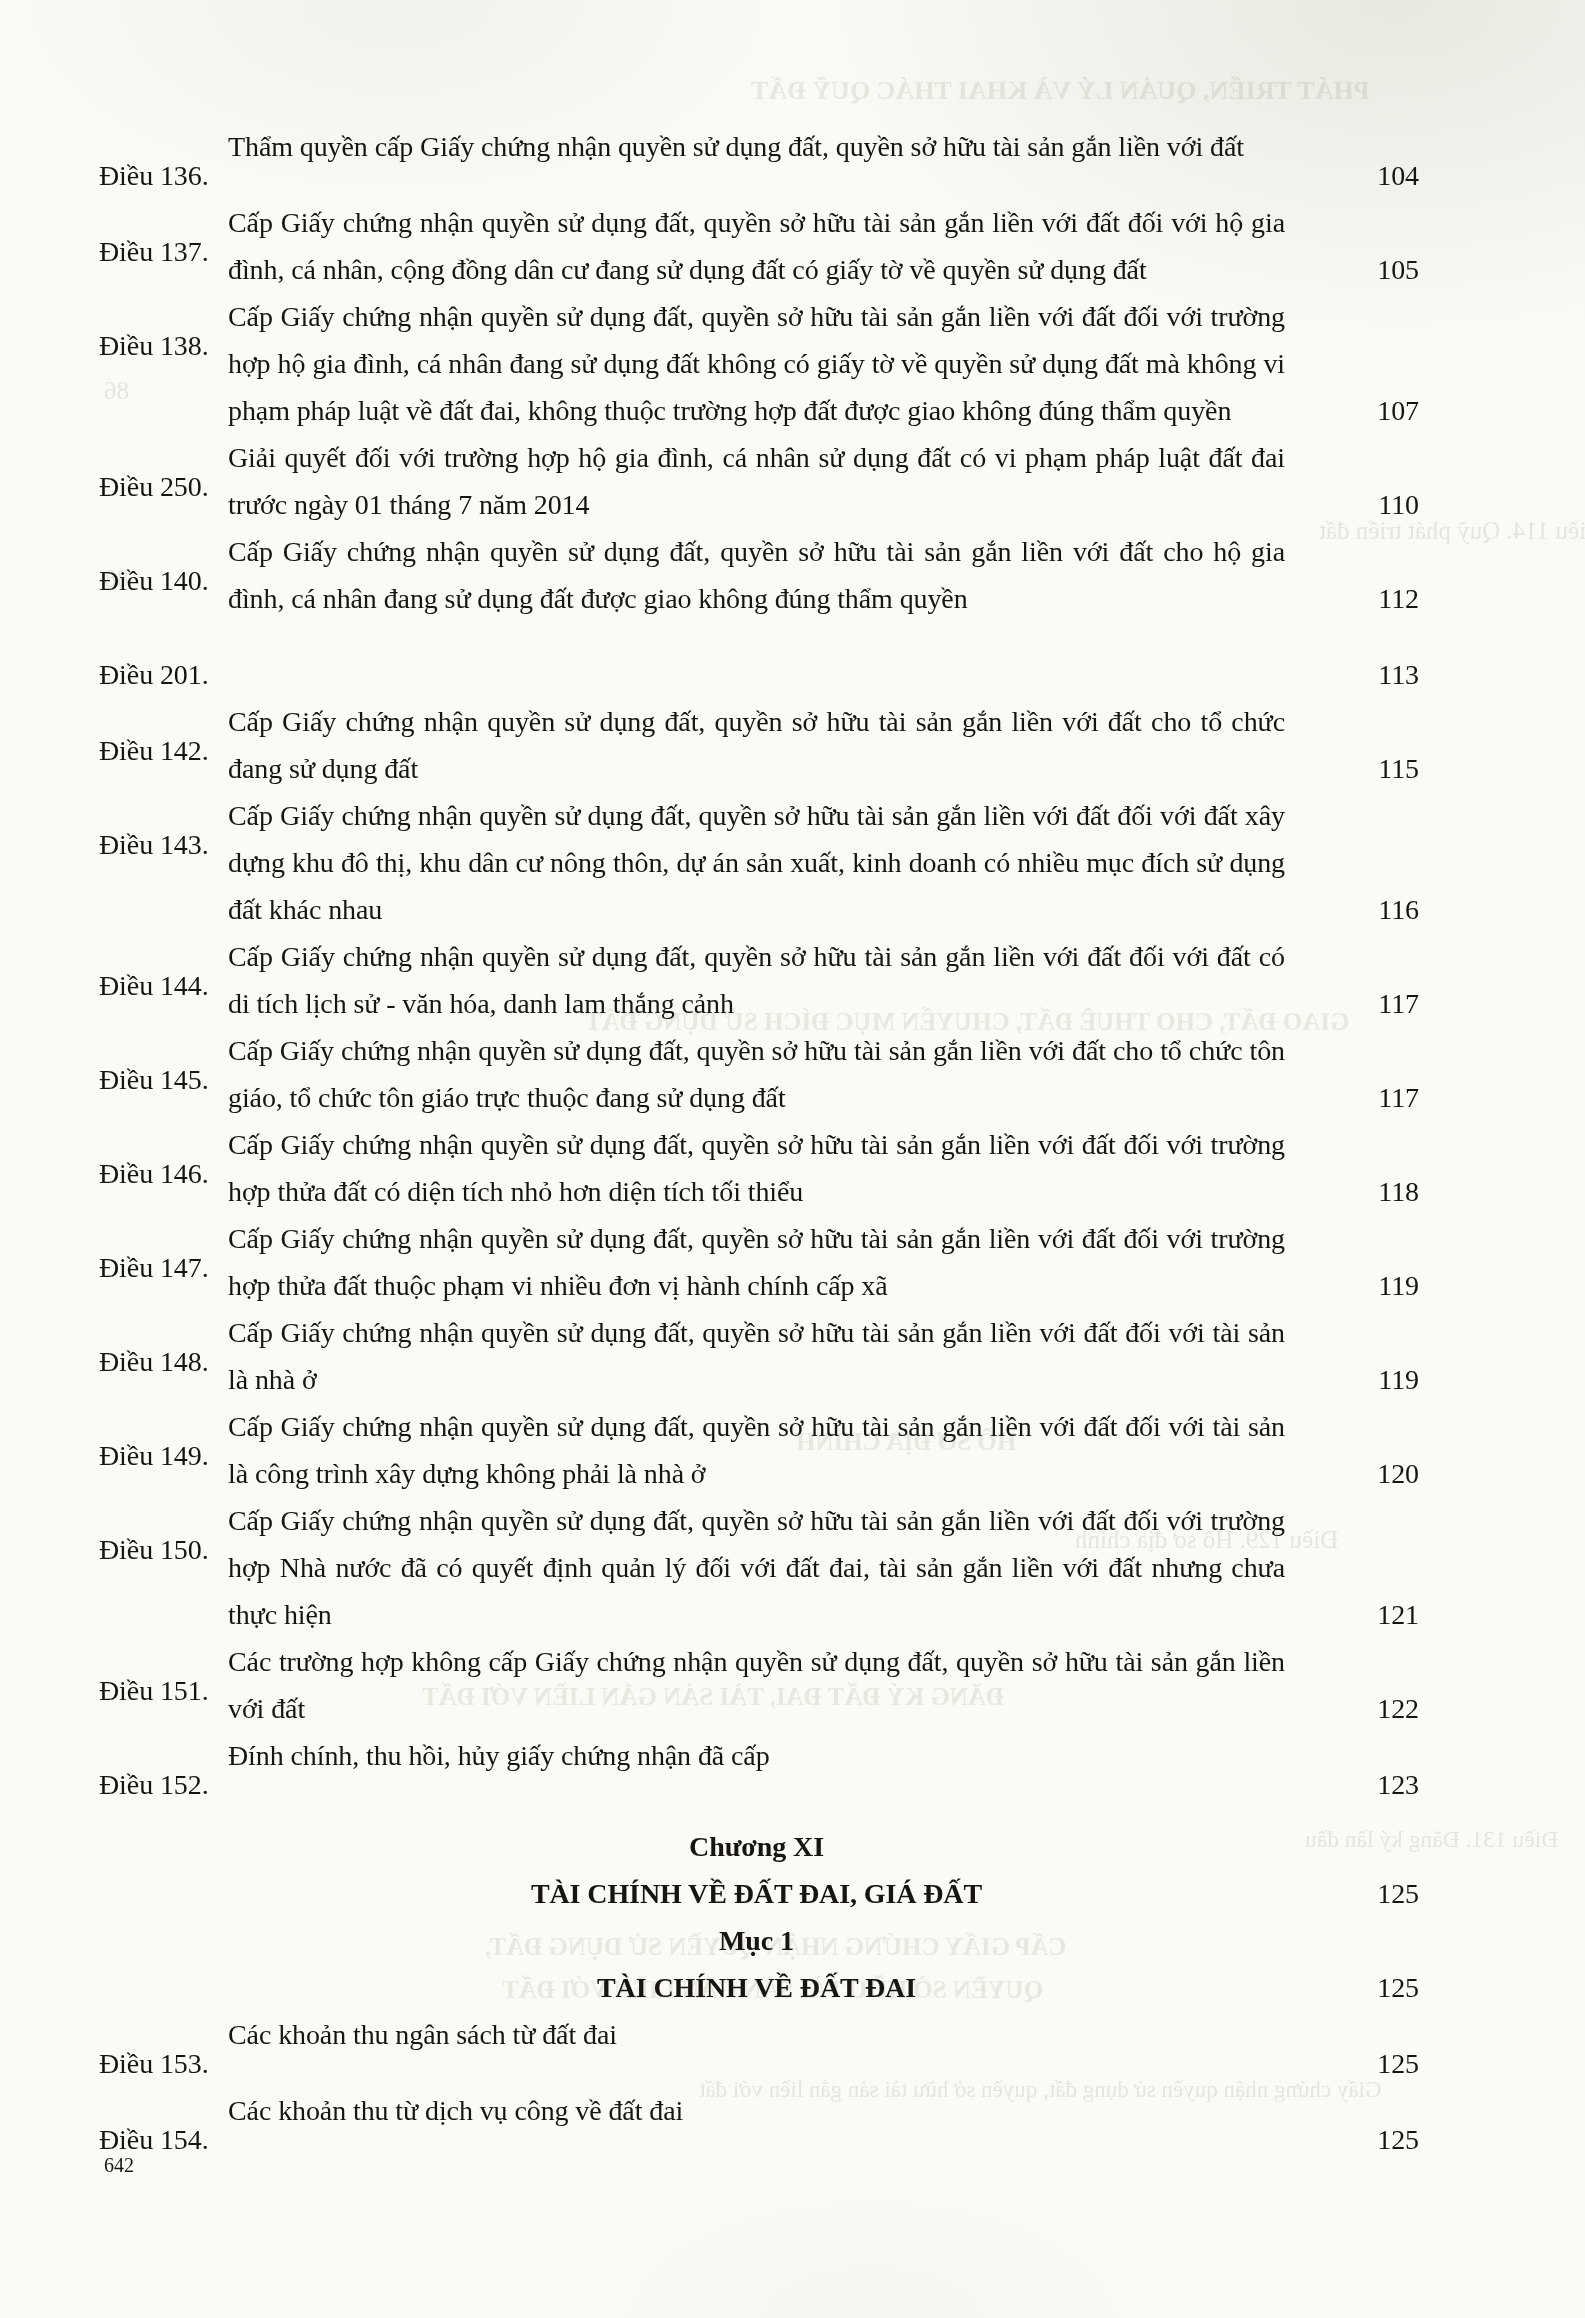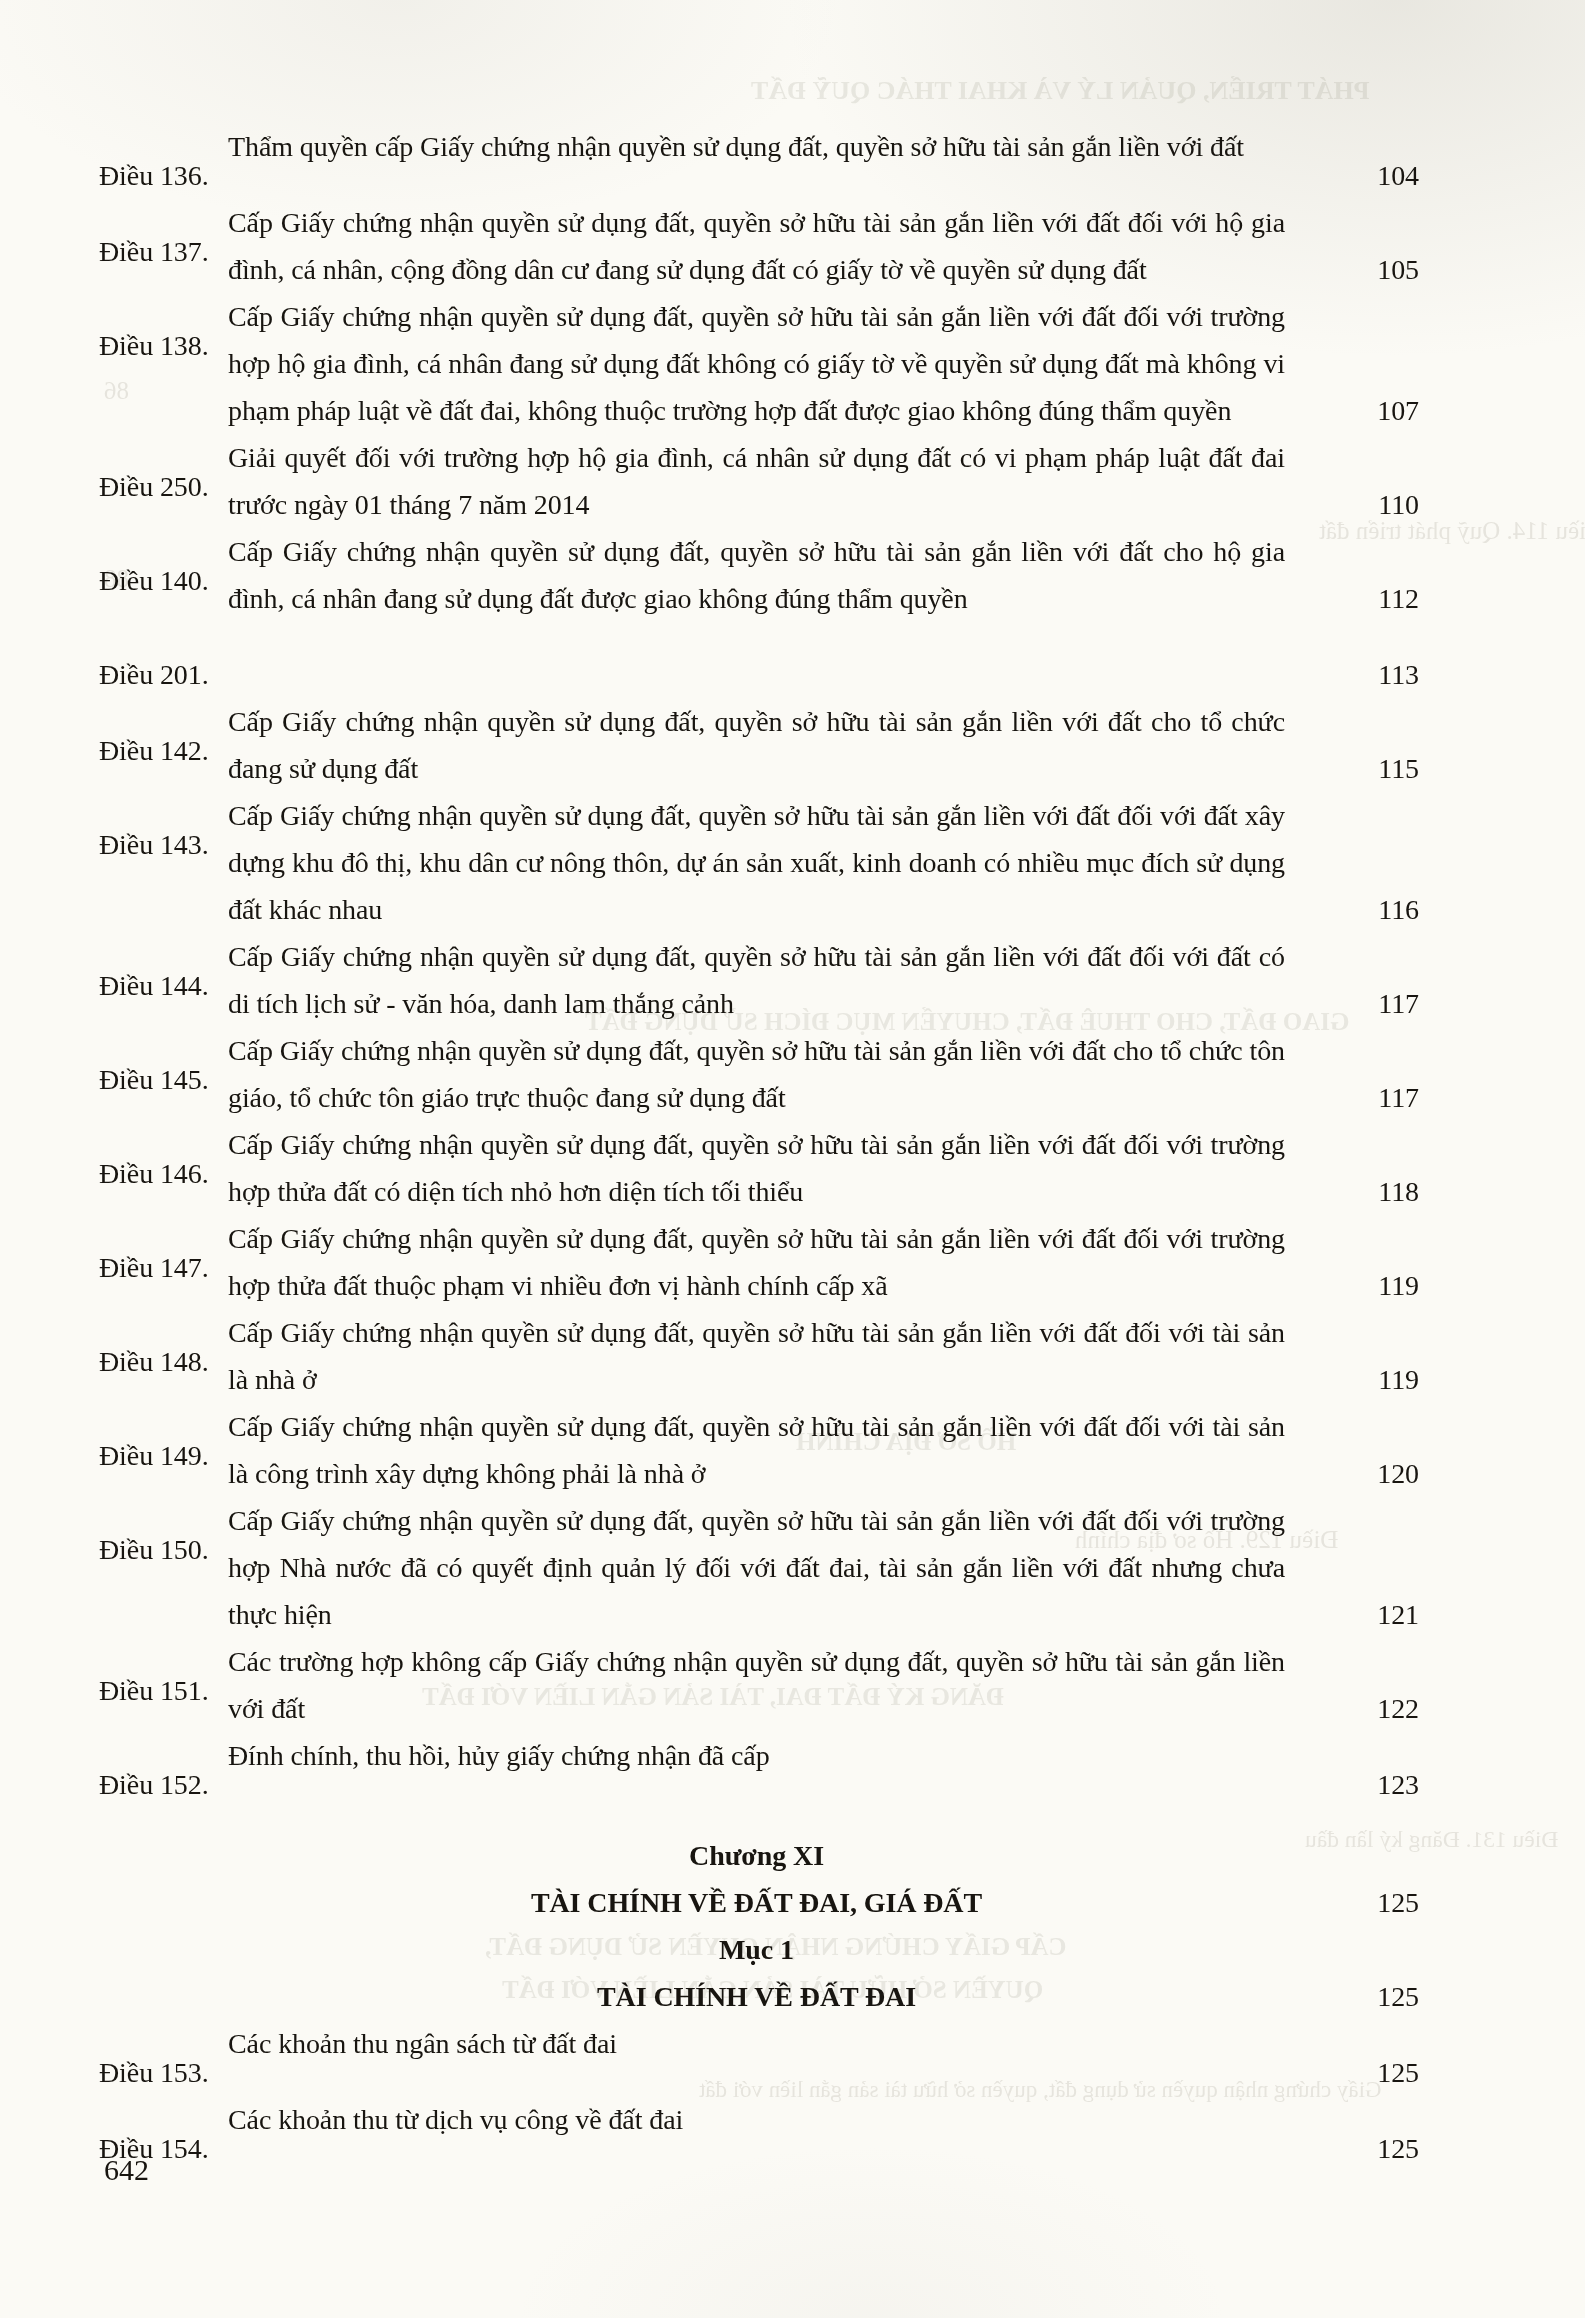--- a/index.html
+++ b/index.html
@@ -21,27 +21,27 @@
   
   #toc{
     position:absolute; left:99px; top:123px; width:1320px;
     font-size:28px; line-height:47px; letter-spacing:-0.1px;
   }
   .row{ display:flex; align-items:flex-start; }
   .c-no{ flex:0 0 129px; width:129px; white-space:nowrap;margin-top:29px; }
   .c-tx{ flex:0 0 1057px; width:1057px; text-align:justify; }
   .c-pg{ flex:1 1 auto; text-align:right; align-self:flex-end; white-space:nowrap; }
   
-  .chapter-block{ margin-top:24px; }
+  .chapter-block{ margin-top:15px; }
   .head-row .c-tx{ text-align:center; font-weight:bold; }
   .kicker .c-tx{ font-weight:bold; }
   
   #folio{
     position:absolute; left:104px; top:2155px;
-    font-size:30px; line-height:1;
+    font-size:20px; line-height:1;
   }
   
   .ghost{
     position:absolute; white-space:nowrap; line-height:1;
     color:rgba(112,106,88,0.15);
     transform:scaleX(-1);
     filter:blur(0.4px);
     pointer-events:none;
   }
   .ghost.b{ font-weight:bold; color:rgba(112,106,88,0.13); }

